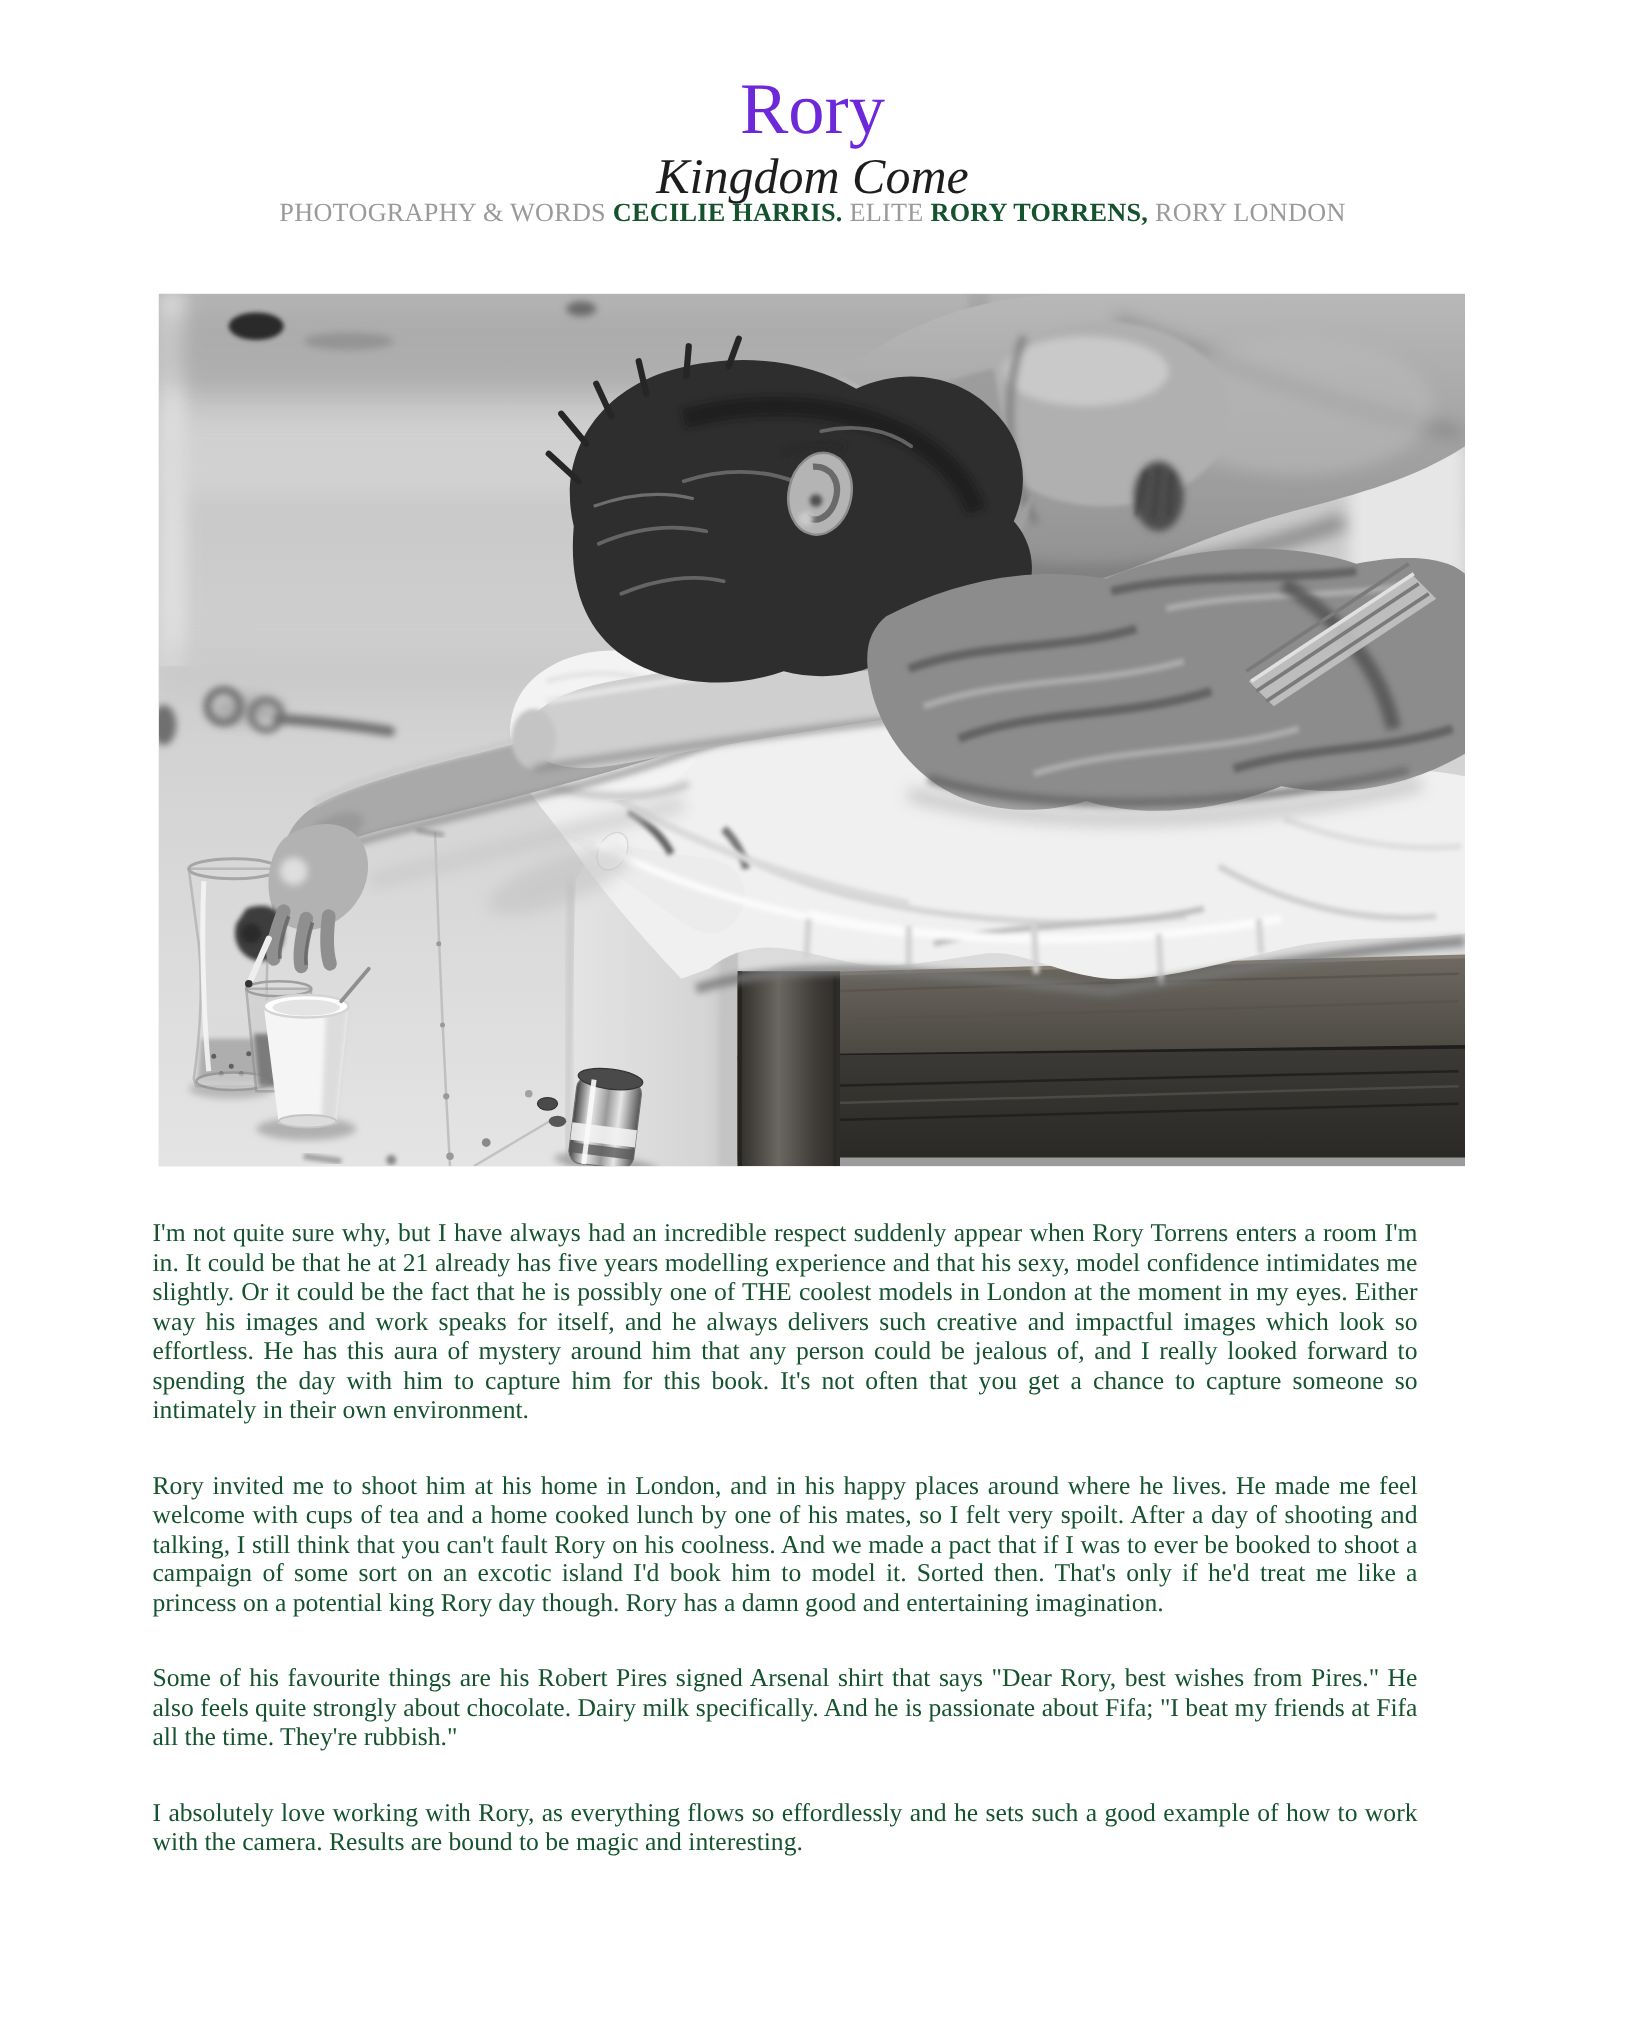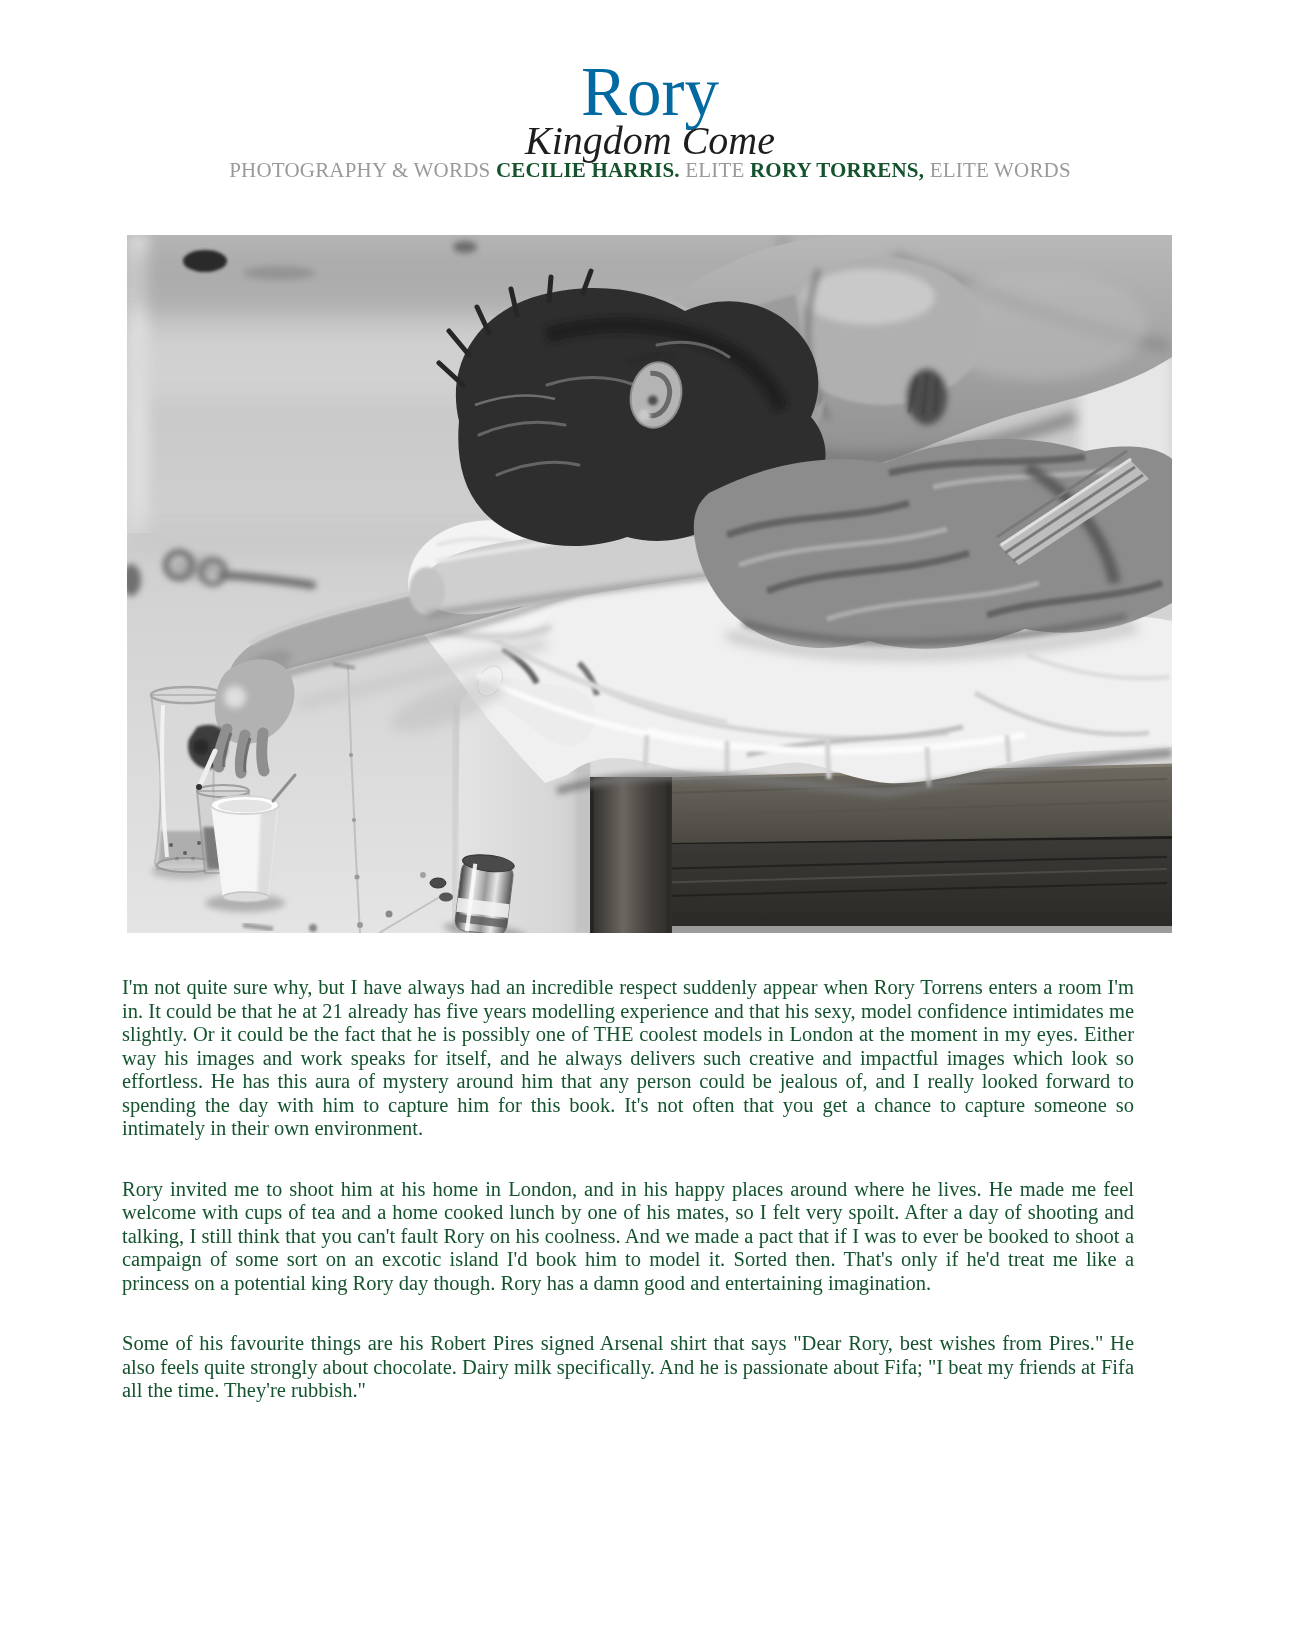--- a/index.html
+++ b/index.html
@@ -4,21 +4,21 @@
 <style>
   html,body{margin:0;padding:0;}
   body{
     width:1300px;height:1625px;background:#ffffff;position:relative;
     font-family:"Liberation Serif", serif;
     -webkit-font-smoothing:antialiased;
   }
   .page{position:absolute;inset:0;background:#ffffff;overflow:hidden;}
   .title{
     position:absolute;top:58px;left:0;width:100%;text-align:center;
-    font-size:69px;line-height:1;font-weight:400;color:#0369a1;margin:0;
+    font-size:58px;line-height:1;font-weight:400;color:#6d28d9;margin:0;
   }
   .subtitle{
     position:absolute;top:121px;left:0;width:100%;text-align:center;
     font-size:40px;line-height:1;font-weight:400;color:#1d1d1d;margin:0;font-style:italic;
   }
   .credit{
     position:absolute;top:159px;left:0;width:100%;text-align:center;
     font-size:21px;line-height:1.1;margin:0;letter-spacing:0.2px;
   }
   .credit .muted{color:#9a9a9a;}
@@ -35,21 +35,21 @@
   .article p{margin:0 0 37px 0;}
 </style>
 </head>
 <body>
 
 <div class="page">
 
   <header>
     <h1 class="title">Rory</h1>
     <h2 class="subtitle">Kingdom Come</h2>
-    <p class="credit"><span class="muted">PHOTOGRAPHY &amp; WORDS </span><span class="strong">CECILIE HARRIS.</span><span class="muted"> ELITE </span><span class="strong">RORY TORRENS,</span><span class="muted"> ELITE WORDS</span></p>
+    <p class="credit"><span class="muted">PHOTOGRAPHY &amp; WORDS </span><span class="strong">CECILIE HARRIS.</span><span class="muted"> ELITE </span><span class="strong">RORY TORRENS,</span><span class="muted"> RORY LONDON</span></p>
   </header>
 
   <figure class="hero" role="img" aria-label="Black and white photograph of Rory Torrens lying shirtless face down asleep on a bed with rumpled white sheets and a towel draped over his back, one arm hanging over the wooden bed frame towards an empty pint glass, a tumbler and a white paper cup standing on the concrete floor">
     <svg viewBox="0 0 1045 698" xmlns="http://www.w3.org/2000/svg" aria-hidden="true">
       <defs>
         <linearGradient id="gWall" x1="0" y1="0" x2="0" y2="1">
           <stop offset="0" stop-color="#b5b5b5"></stop>
             <stop offset="0.45" stop-color="#c8c8c8"></stop>
             <stop offset="1" stop-color="#d2d2d2"></stop>
         </linearGradient>
@@ -301,15 +301,16 @@
       <path d="M 874 310 L 1004 224" stroke="#e0e0e0" stroke-width="3" fill="none"></path>
       <path d="M 616 388 C 700 414 840 416 1000 382" stroke="#5e5e5e" stroke-width="7" fill="none" filter="url(#b2)" opacity="0.8"></path>
       <path d="M 600 400 C 700 428 860 428 1010 392" stroke="#b9b9b9" stroke-width="10" fill="none" filter="url(#b3)" opacity="0.8"></path>
     </svg>
   </figure>
 
   <main class="article">
     <p>I'm not quite sure why, but I have always had an incredible respect suddenly appear when Rory Torrens enters a room I'm in. It could be that he at 21 already has five years modelling experience and that his sexy, model confidence intimidates me slightly. Or it could be the fact that he is possibly one of THE coolest models in London at the moment in my eyes. Either way his images and work speaks for itself, and he always delivers such creative and impactful images which look so effortless. He has this aura of mystery around him that any person could be jealous of, and I really looked forward to spending the day with him to capture him for this book. It's not often that you get a chance to capture someone so intimately in their own environment.</p>
     <p>Rory invited me to shoot him at his home in London, and in his happy places around where he lives. He made me feel welcome with cups of tea and a home cooked lunch by one of his mates, so I felt very spoilt. After a day of shooting and talking, I still think that you can't fault Rory on his coolness. And we made a pact that if I was to ever be booked to shoot a campaign of some sort on an excotic island I'd book him to model it. Sorted then. That's only if he'd treat me like a princess on a potential king Rory day though. Rory has a damn good and entertaining imagination.</p>
     <p>Some of his favourite things are his Robert Pires signed Arsenal shirt that says "Dear Rory, best wishes from Pires." He also feels quite strongly about chocolate. Dairy milk specifically. And he is passionate about Fifa; "I beat my friends at Fifa all the time. They're rubbish."</p>
+    <p>I absolutely love working with Rory, as everything flows so effordlessly and he sets such a good example of how to work with the camera. Results are bound to be magic and interesting.</p>
   </main>
 
 </div>
 
 </body></html>

